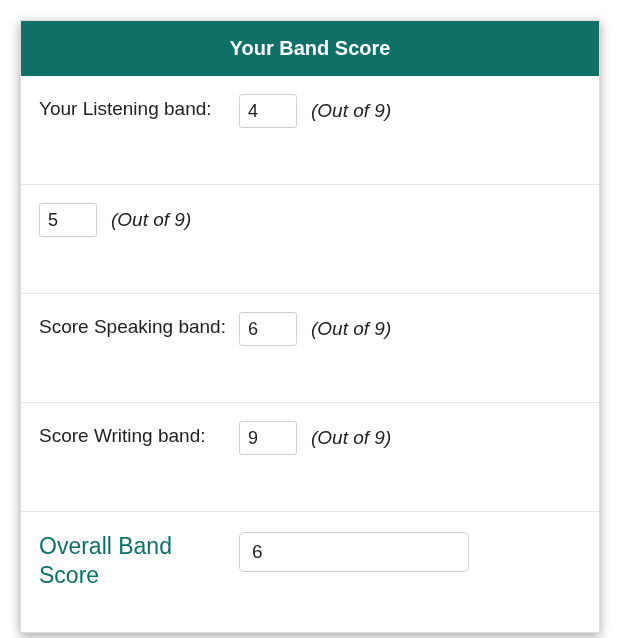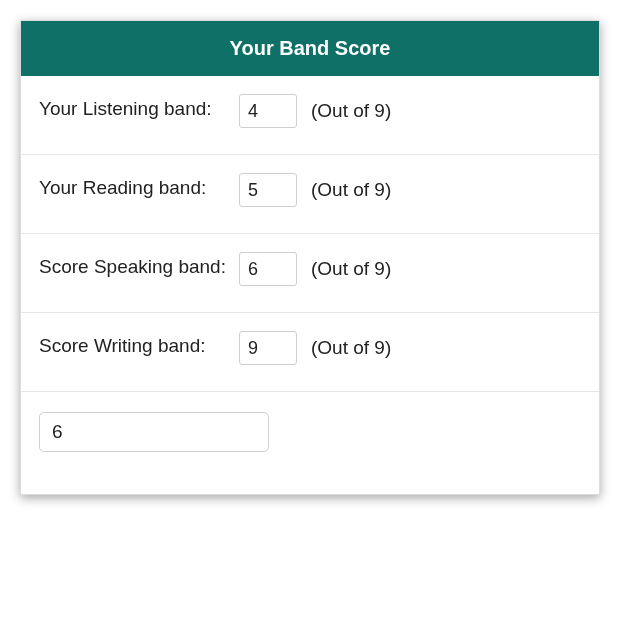--- a/index.html
+++ b/index.html
@@ -24,21 +24,21 @@
       color: #fff;
       text-align: center;
       font-size: 20px;
       font-weight: bold;
       padding: 16px 10px;
     }
     .row {
       display: flex;
       align-items: flex-start;
       border-bottom: 1px solid #e6e6e6;
-      padding: 18px 18px 26px 18px;
+      padding: 18px 18px 56px 18px;
     }
     .row:last-of-type {
       border-bottom: none;
     }
     .label-cell {
       flex: 0 0 200px;
       font-size: 19px;
       color: #222;
       line-height: 1.35;
       padding-right: 8px;
@@ -55,20 +55,21 @@
       border: 1px solid #cfcfcf;
       border-radius: 3px;
       font-size: 18px;
       color: #222;
       padding: 4px 8px;
       font-family: inherit;
     }
     .out-of {
       font-size: 19px;
       color: #222;
+      font-style: italic;
     }
     .overall-row {
       display: flex;
       align-items: flex-start;
       padding: 20px 18px 42px 18px;
     }
     .overall-label {
       flex: 0 0 200px;
       font-size: 23px;
       color: #0e7067;
@@ -96,21 +97,20 @@
 
   <div class="row">
     <div class="label-cell">Your Listening band:</div>
     <div class="input-cell">
       <input type="text" class="small-input" value="4" style="">
       <span class="out-of">(Out of 9)</span>
     </div>
   </div>
 
   <div class="row">
-    <div class="label-cell">Your Reading band:</div>
     <div class="input-cell">
       <input type="text" class="small-input" value="5" style="">
       <span class="out-of">(Out of 9)</span>
     </div>
   </div>
 
   <div class="row">
     <div class="label-cell">Score Speaking band:</div>
     <div class="input-cell">
       <input type="text" class="small-input" value="6" style="">
@@ -120,17 +120,18 @@
 
   <div class="row">
     <div class="label-cell">Score Writing band:</div>
     <div class="input-cell">
       <input type="text" class="small-input" value="9" style="">
       <span class="out-of">(Out of 9)</span>
     </div>
   </div>
 
   <div class="overall-row">
+    <div class="overall-label">Overall Band Score</div>
     <div>
       <input type="text" class="overall-input" value="6" style="">
     </div>
   </div>
 </div>
 
 </body></html>

